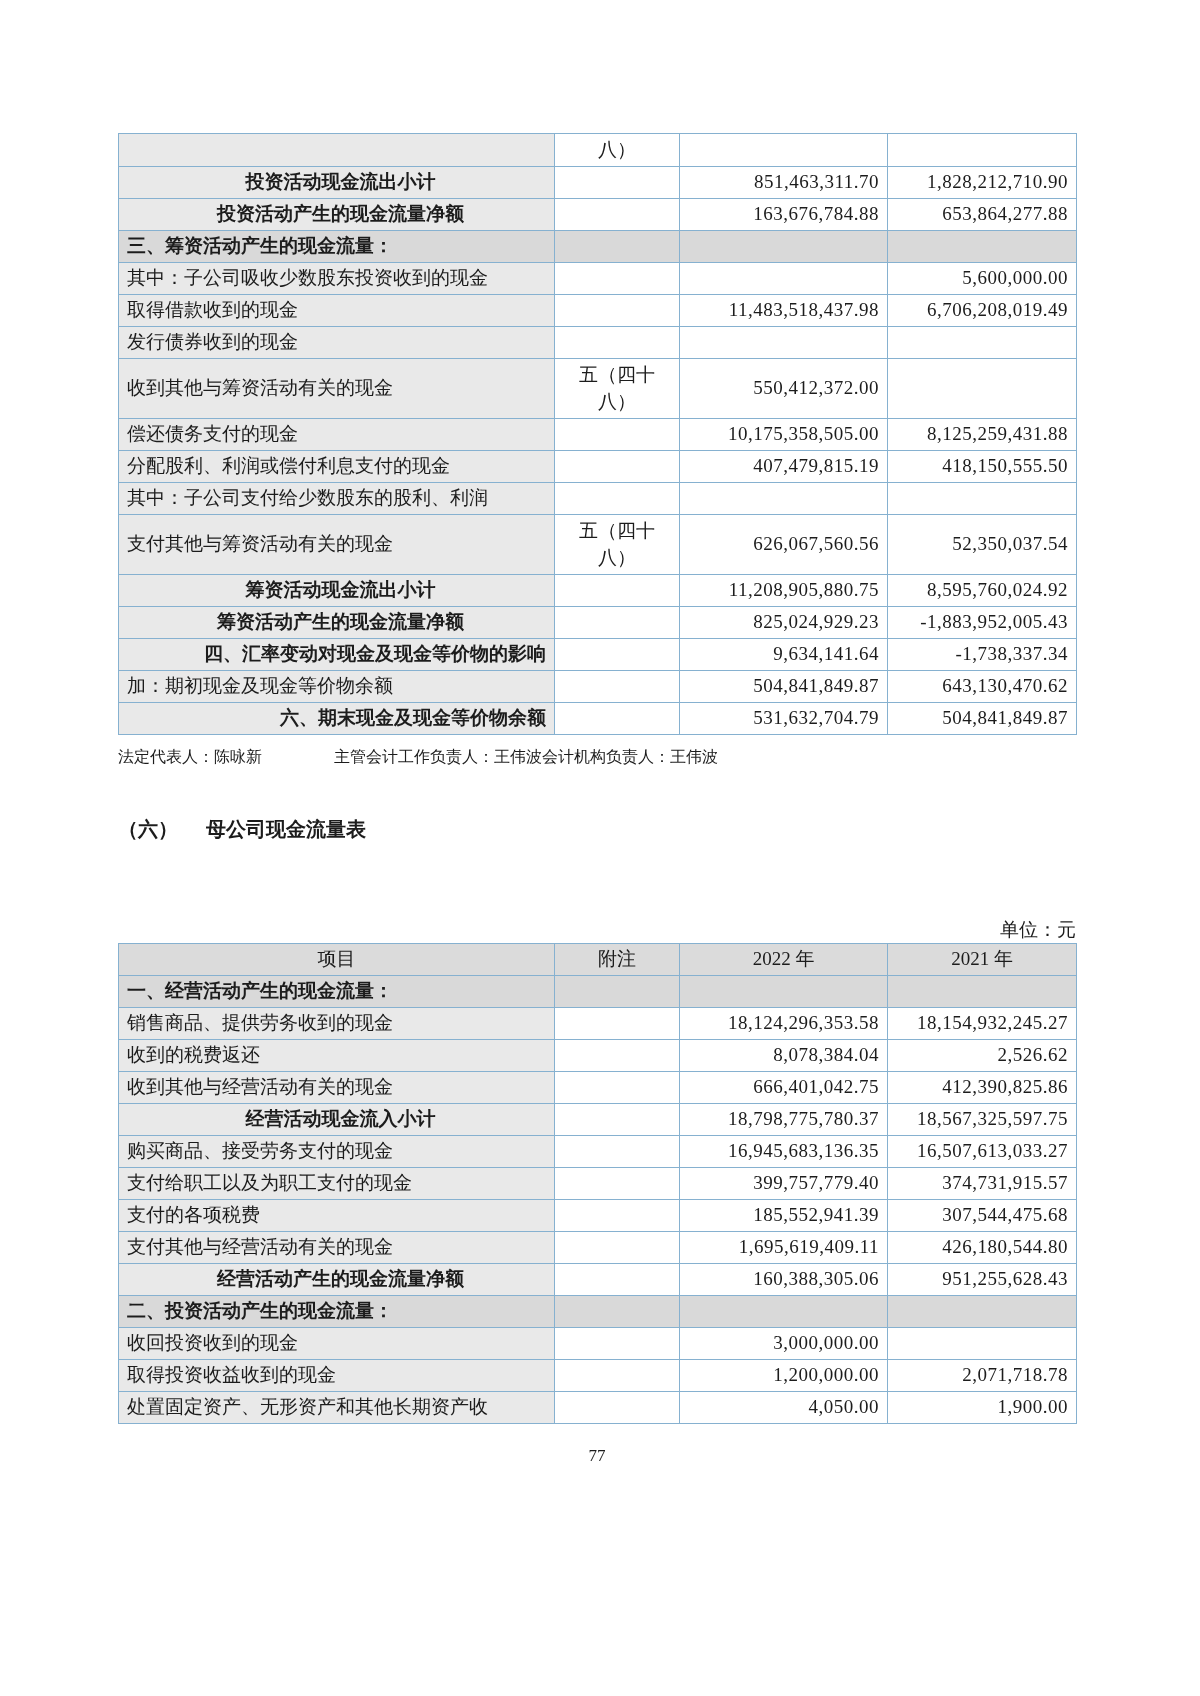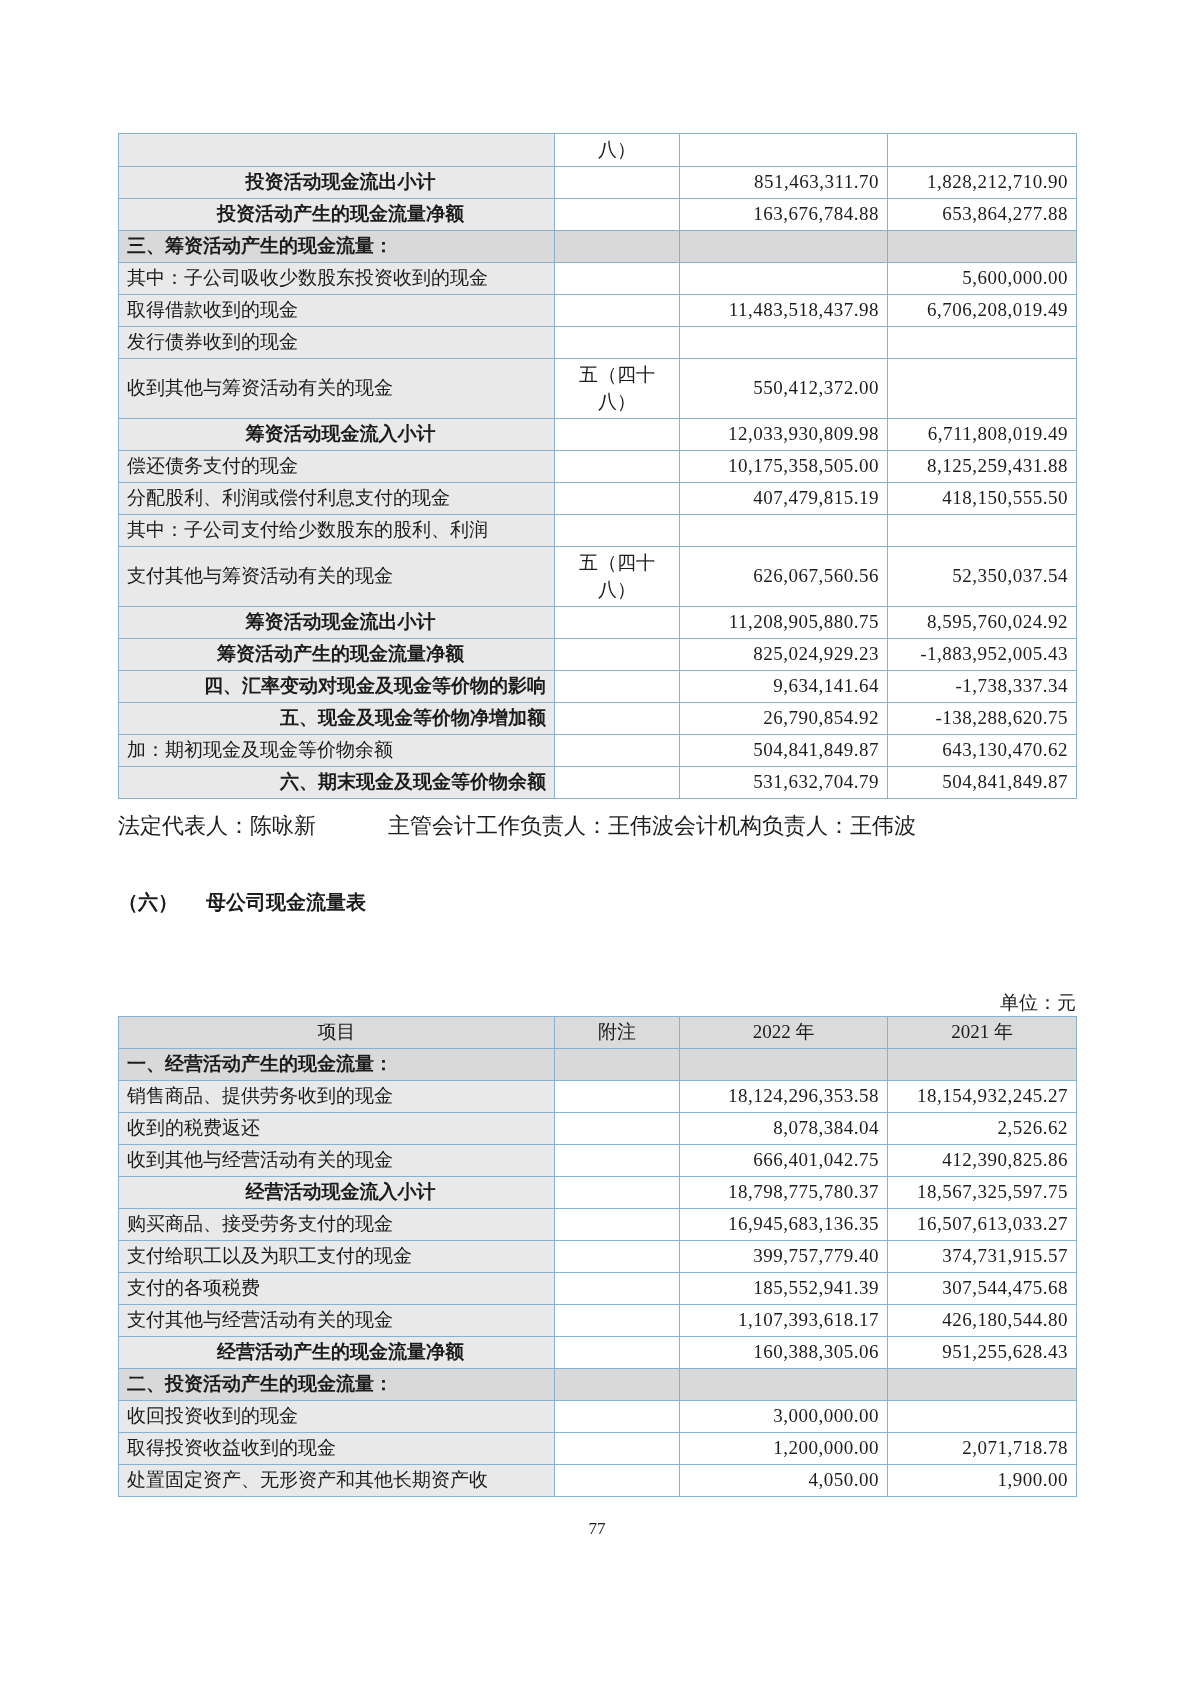--- a/index.html
+++ b/index.html
@@ -26,21 +26,21 @@
   col.c-2022{width:208px;}
   col.c-2021{width:189px;}
   td.lbl{background:#e9e9e9;text-align:left;padding-left:10px;}
   td.note{background:#ffffff;text-align:center;padding:2px 17px;line-height:1.45;}
   td.num{background:#ffffff;text-align:right;padding-right:12px;letter-spacing:0.5px;}
   tr.section td{background:#d9d9d9;}
   tr.section td.lbl{font-weight:bold;}
   td.lbl.center{text-align:center;font-weight:bold;padding-left:16px;}
   td.lbl.bold{font-weight:bold;text-align:right;}
   th.hdr{background:#dbdbdb;text-align:center;font-weight:bold;}
-  .sig-line{margin-top:12px;font-size:22px;white-space:nowrap;}
+  .sig-line{margin-top:12px;font-size:16px;white-space:nowrap;}
   .sig-part1{margin-right:72px;}
   .section-heading{margin-top:48px;font-size:20px;font-weight:bold;}
   .heading-index{margin-right:28px;}
   .unit-line{margin-top:74px;font-size:19px;text-align:right;}
   .page-number{margin-top:22px;font-size:17px;text-align:center;}
 </style>
 </head>
 <body>
 
 <div class="sheet">
@@ -95,26 +95,20 @@
           <td class="num"></td>
           <td class="num"></td>
         </tr>
         <tr>
           <td class="lbl">收到其他与筹资活动有关的现金</td>
           <td class="note">五（四十八）</td>
           <td class="num">550,412,372.00</td>
           <td class="num"></td>
         </tr>
         <tr>
-          <td class="lbl center">筹资活动现金流入小计</td>
-          <td class="note"></td>
-          <td class="num">12,033,930,809.98</td>
-          <td class="num">6,711,808,019.49</td>
-        </tr>
-        <tr>
           <td class="lbl">偿还债务支付的现金</td>
           <td class="note"></td>
           <td class="num">10,175,358,505.00</td>
           <td class="num">8,125,259,431.88</td>
         </tr>
         <tr>
           <td class="lbl">分配股利、利润或偿付利息支付的现金</td>
           <td class="note"></td>
           <td class="num">407,479,815.19</td>
           <td class="num">418,150,555.50</td>
@@ -141,26 +135,20 @@
           <td class="lbl center">筹资活动产生的现金流量净额</td>
           <td class="note"></td>
           <td class="num">825,024,929.23</td>
           <td class="num">-1,883,952,005.43</td>
         </tr>
         <tr>
           <td class="lbl bold">四、汇率变动对现金及现金等价物的影响</td>
           <td class="note"></td>
           <td class="num">9,634,141.64</td>
           <td class="num">-1,738,337.34</td>
-        </tr>
-        <tr>
-          <td class="lbl bold">五、现金及现金等价物净增加额</td>
-          <td class="note"></td>
-          <td class="num">26,790,854.92</td>
-          <td class="num">-138,288,620.75</td>
         </tr>
         <tr>
           <td class="lbl">加：期初现金及现金等价物余额</td>
           <td class="note"></td>
           <td class="num">504,841,849.87</td>
           <td class="num">643,130,470.62</td>
         </tr>
         <tr>
           <td class="lbl bold">六、期末现金及现金等价物余额</td>
           <td class="note"></td>
@@ -240,21 +228,21 @@
         </tr>
         <tr>
           <td class="lbl">支付的各项税费</td>
           <td class="note"></td>
           <td class="num">185,552,941.39</td>
           <td class="num">307,544,475.68</td>
         </tr>
         <tr>
           <td class="lbl">支付其他与经营活动有关的现金</td>
           <td class="note"></td>
-          <td class="num">1,107,393,618.17</td>
+          <td class="num">1,695,619,409.11</td>
           <td class="num">426,180,544.80</td>
         </tr>
         <tr>
           <td class="lbl center">经营活动产生的现金流量净额</td>
           <td class="note"></td>
           <td class="num">160,388,305.06</td>
           <td class="num">951,255,628.43</td>
         </tr>
         <tr class="section">
           <td class="lbl">二、投资活动产生的现金流量：</td>

